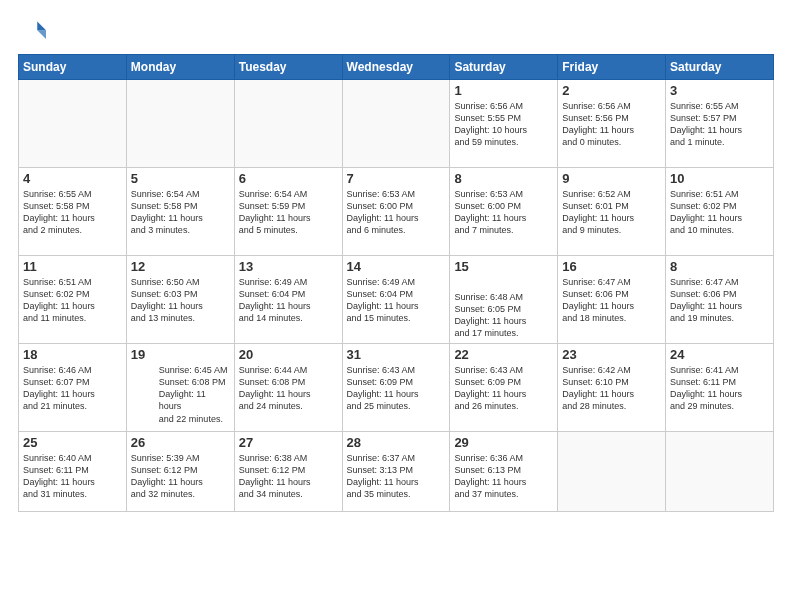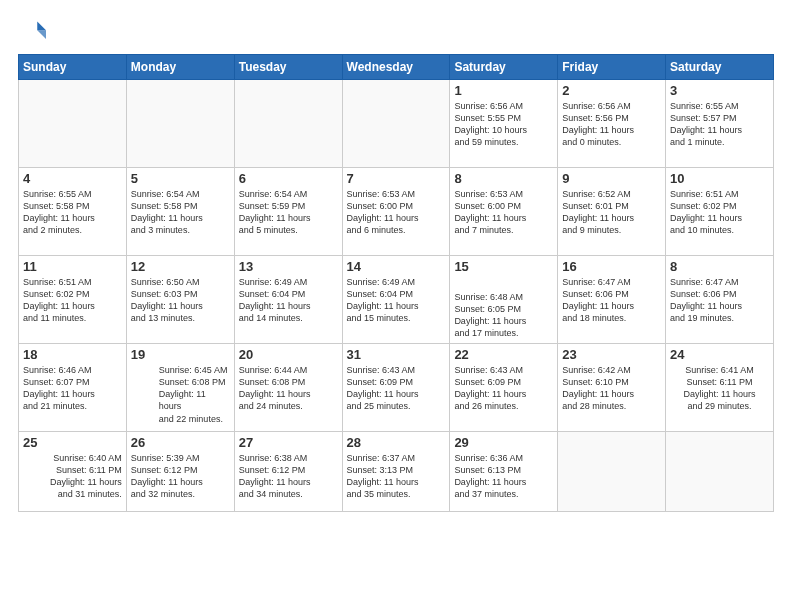--- a/index.html
+++ b/index.html
@@ -301,30 +301,30 @@
           </td>
           <td>
             <span class="day-number">23</span>
             <div class="day-info" style="white-space: pre-line;">Sunrise: 6:42 AM
 Sunset: 6:10 PM
 Daylight: 11 hours
 and 28 minutes.</div>
           </td>
           <td>
             <span class="day-number">24</span>
-            <div class="day-info" style="white-space: pre-line; text-align: center;">Sunrise: 6:41 AM
+            <div class="day-info" style="white-space: pre-line;">Sunrise: 6:41 AM
 Sunset: 6:11 PM
 Daylight: 11 hours
 and 29 minutes.</div>
           </td>
         </tr>
         <tr>
           <td>
             <span class="day-number">25</span>
-            <div class="day-info" style="white-space: pre-line; text-align: right;">Sunrise: 6:40 AM
+            <div class="day-info" style="white-space: pre-line;">Sunrise: 6:40 AM
 Sunset: 6:11 PM
 Daylight: 11 hours
 and 31 minutes.</div>
           </td>
           <td>
             <span class="day-number">26</span>
             <div class="day-info" style="white-space: pre-line;">Sunrise: 5:39 AM
 Sunset: 6:12 PM
 Daylight: 11 hours
 and 32 minutes.</div>

